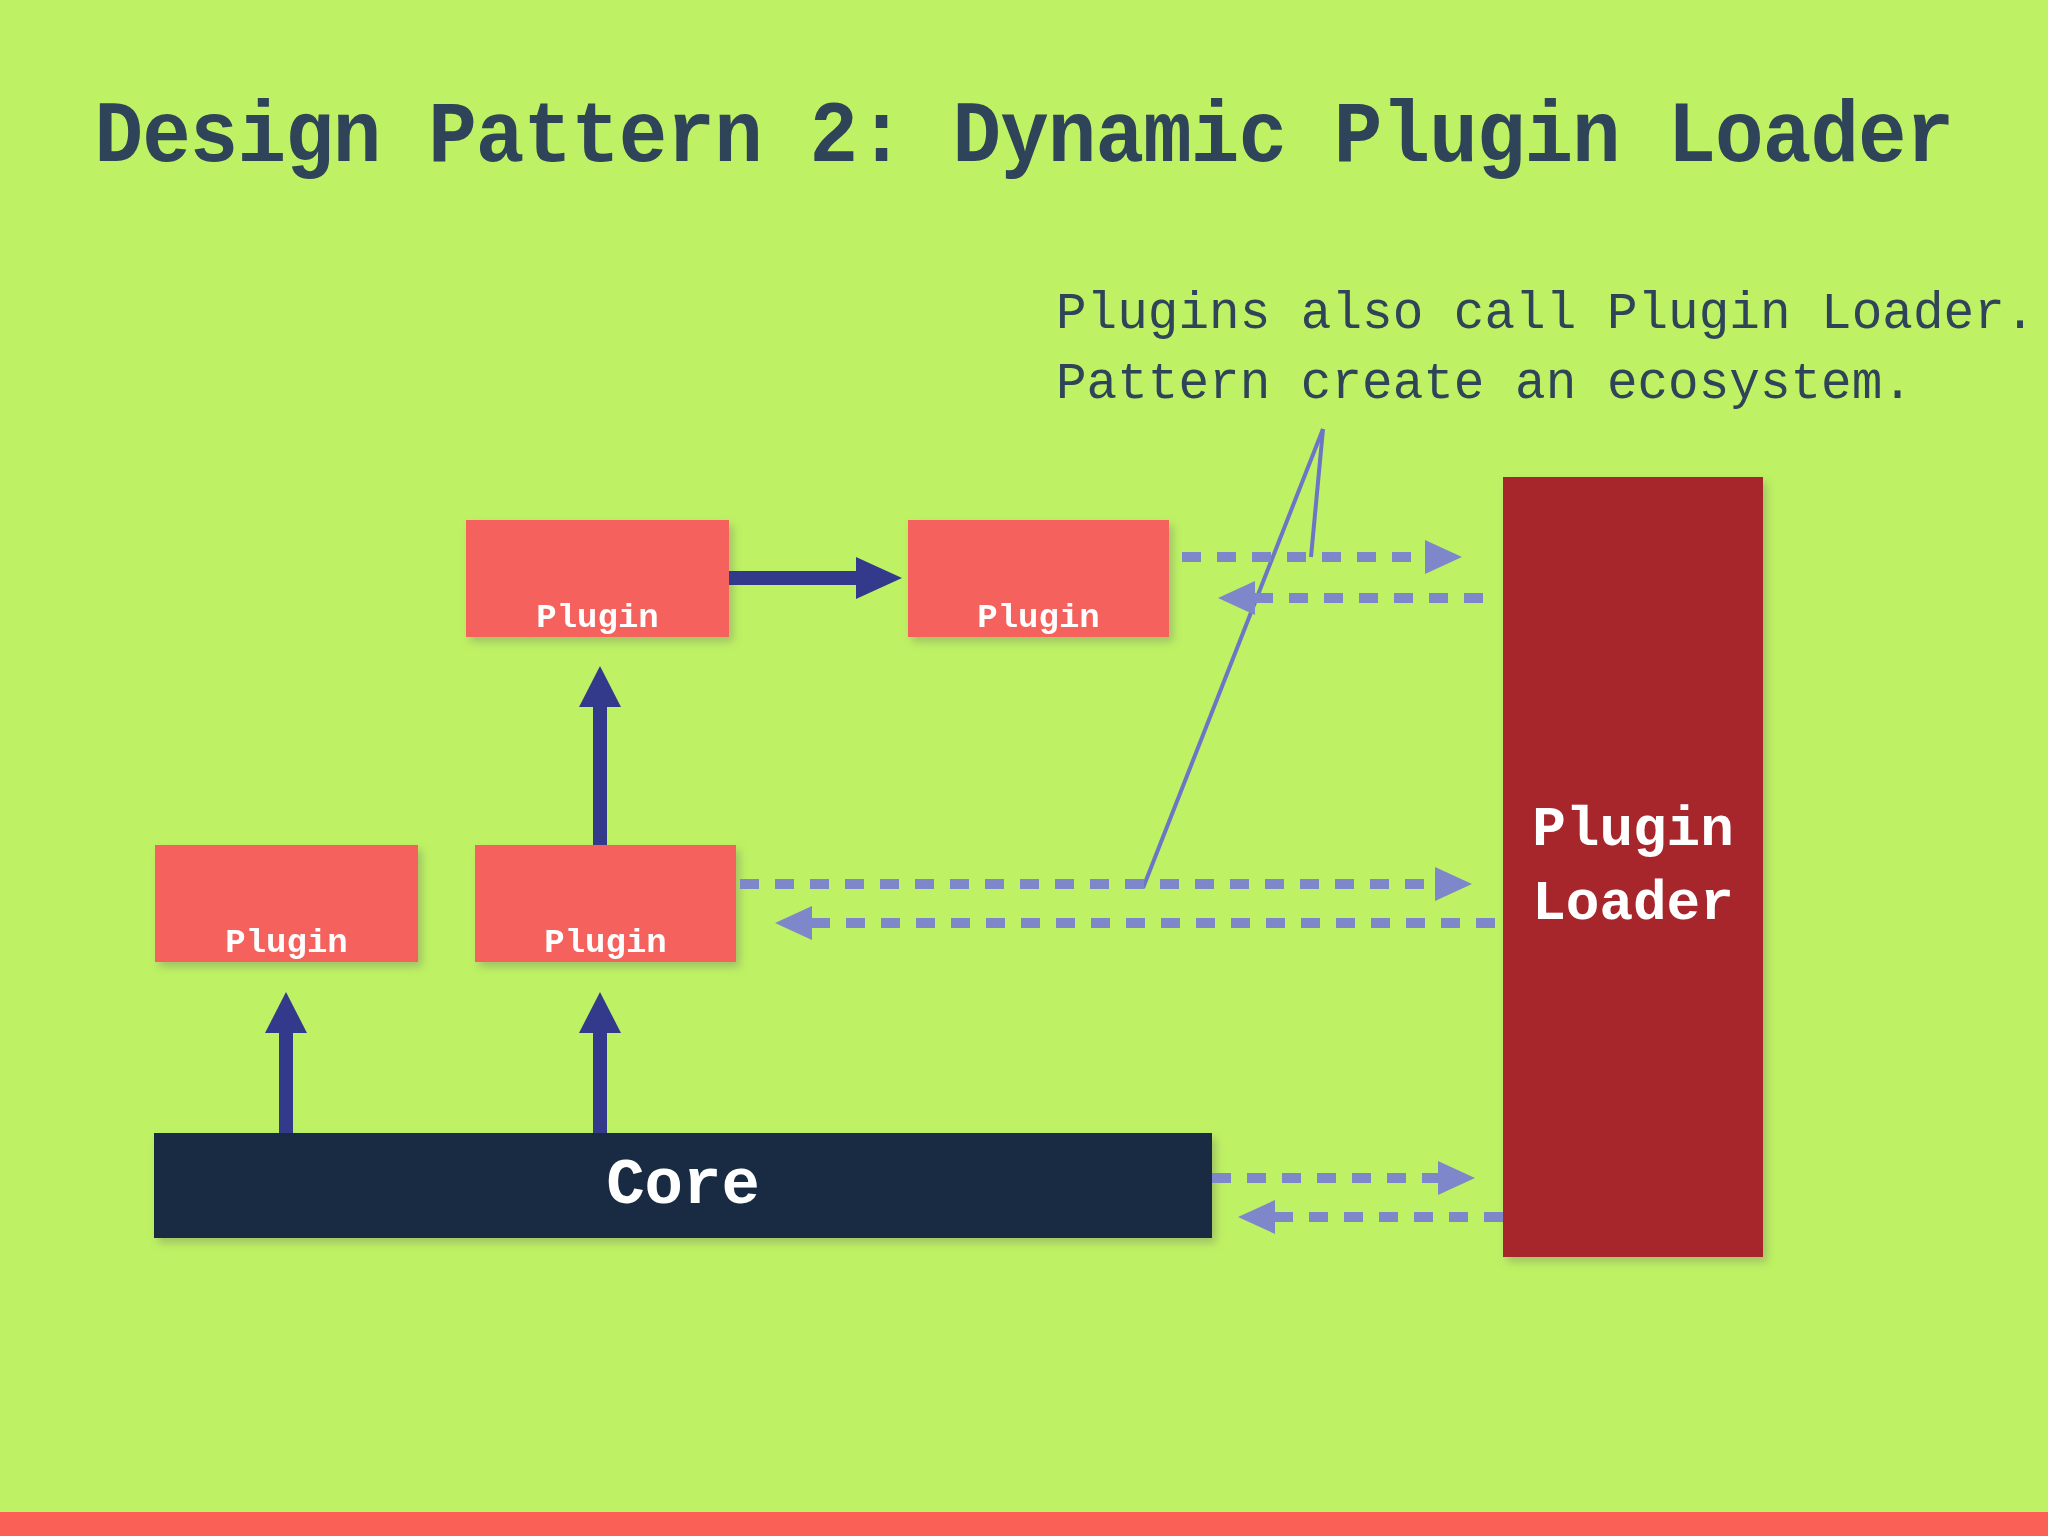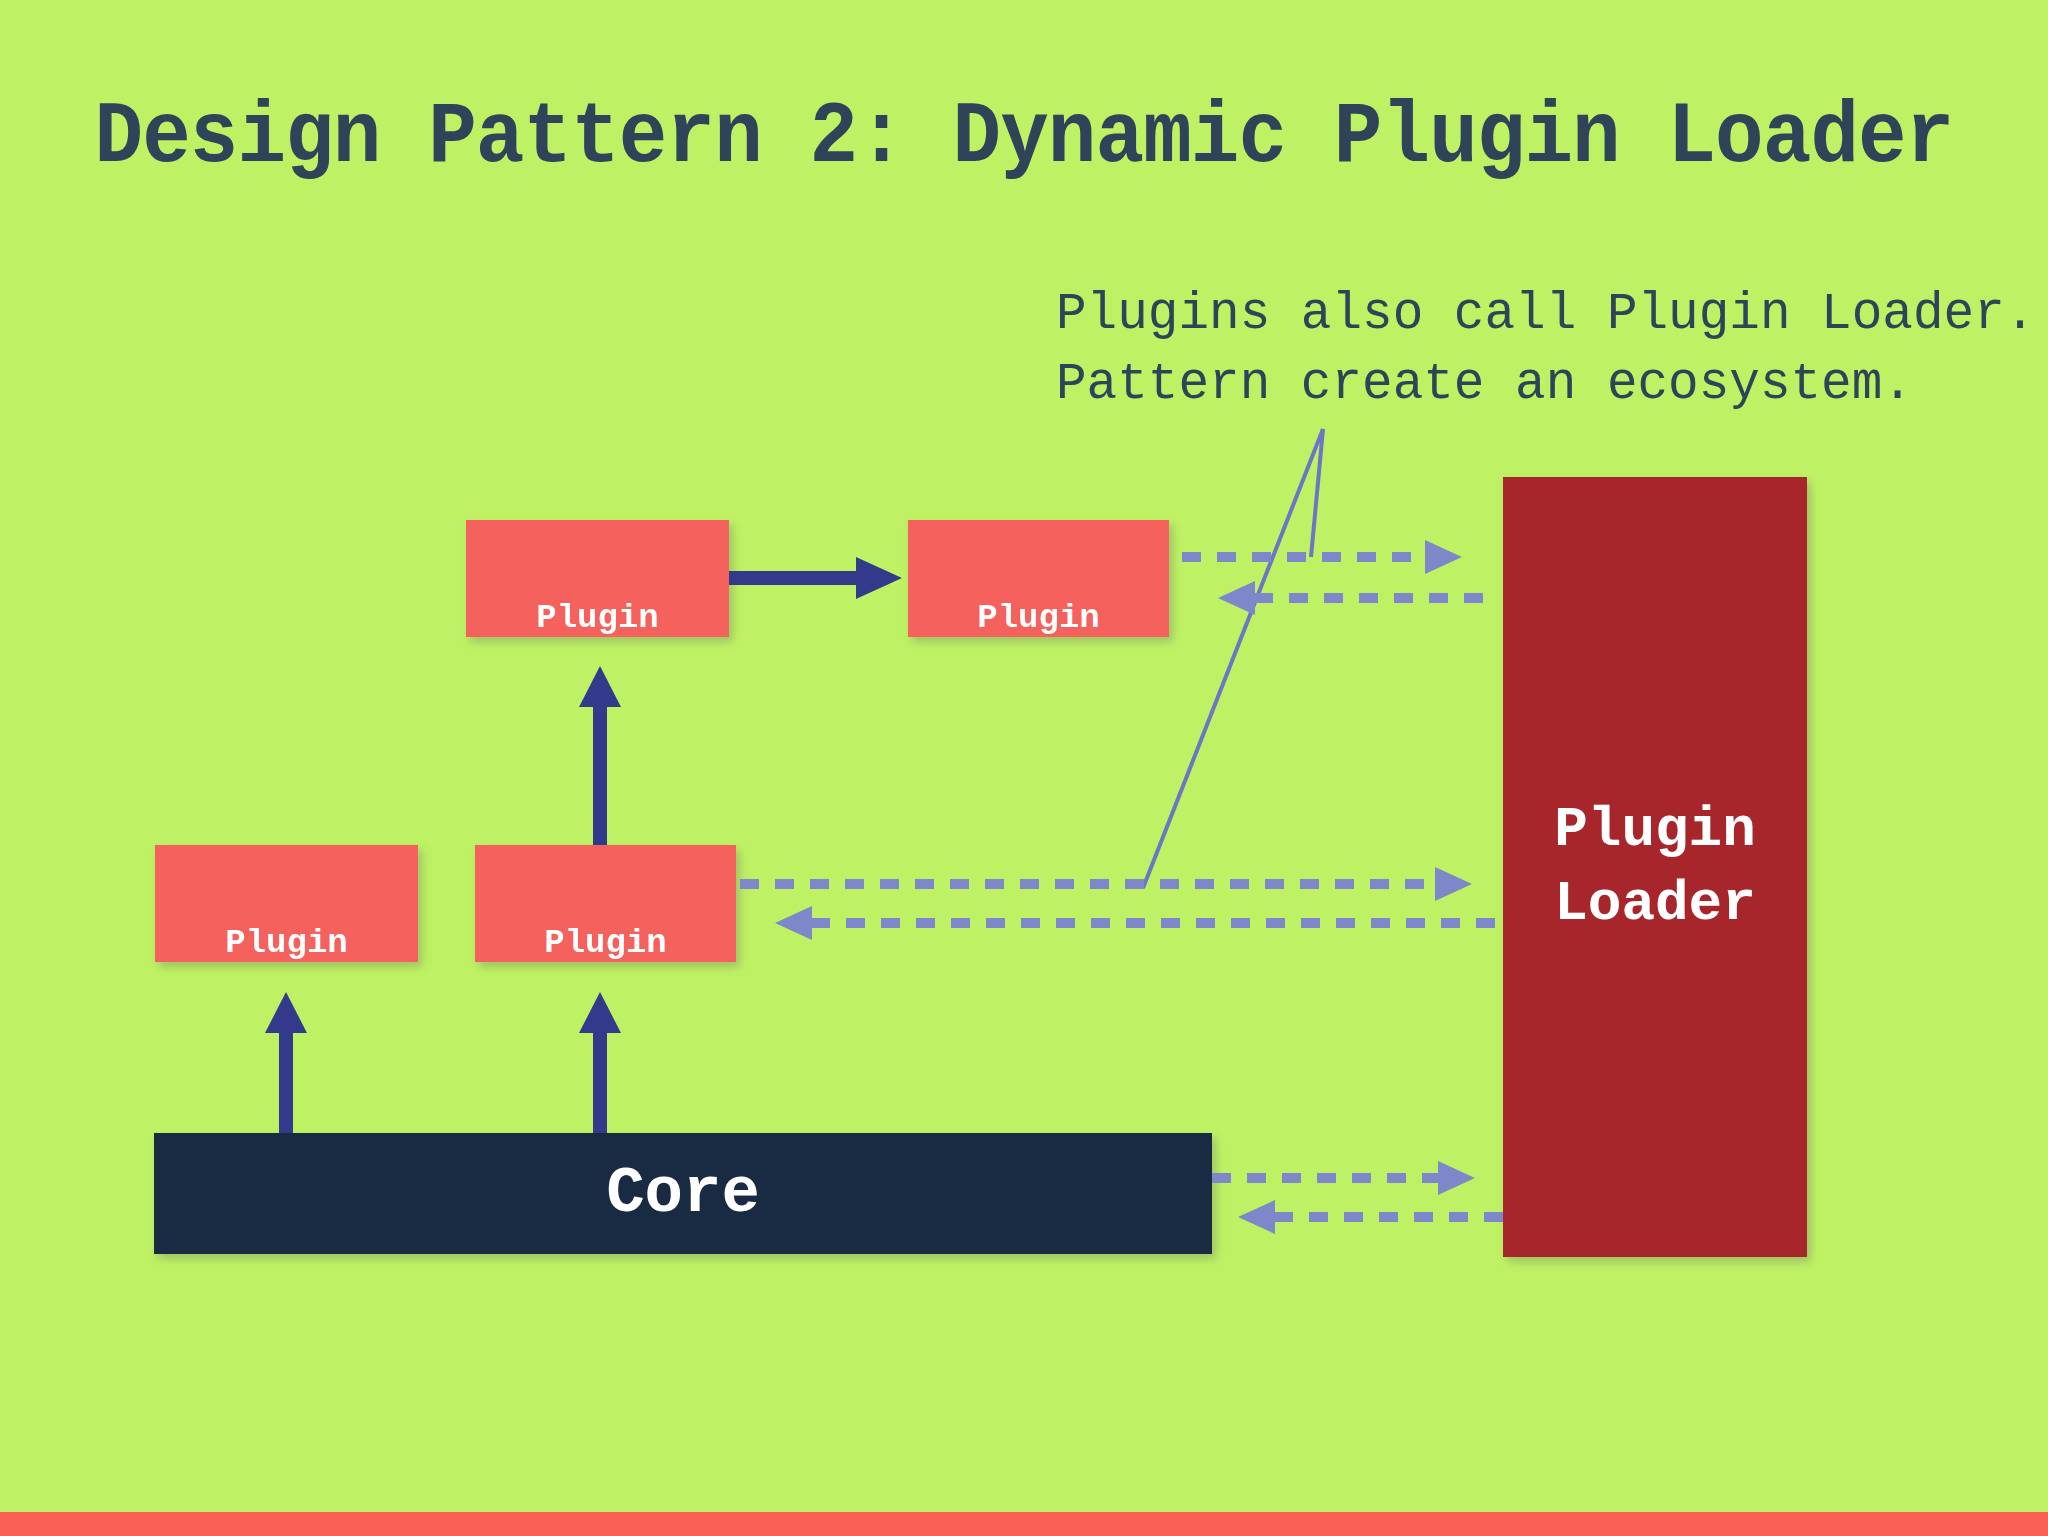--- a/index.html
+++ b/index.html
@@ -37,29 +37,29 @@
     position:absolute;background:var(--plugin-box);color:var(--box-text);
     display:flex;align-items:flex-end;justify-content:center;
     font-size:34px;font-weight:600;
     box-shadow:4px 5px 8px rgba(110,110,110,0.35);
   }
   .box-top-left   {left:466px;top:520px;width:263px;height:117px;}
   .box-top-right  {left:908px;top:520px;width:261px;height:117px;}
   .box-mid-left   {left:155px;top:845px;width:263px;height:117px;}
   .box-mid-center {left:475px;top:845px;width:261px;height:117px;}
   .loader-box{
-    position:absolute;left:1503px;top:477px;width:304px;height:780px;
+    position:absolute;left:1503px;top:477px;width:260px;height:780px;
     background:var(--plugin-loader-box);color:var(--box-text);
     display:flex;align-items:center;justify-content:center;text-align:center;
     font-size:56px;font-weight:600;line-height:74px;
     box-shadow:4px 5px 8px rgba(110,110,110,0.35);
     padding:0 30px;box-sizing:border-box;
   }
   .core-bar{
-    position:absolute;left:154px;top:1133px;width:1058px;height:121px;
+    position:absolute;left:154px;top:1133px;width:1058px;height:105px;
     background:var(--core-bar);color:var(--box-text);
     display:flex;align-items:center;justify-content:center;
     font-size:64px;font-weight:bold;
     box-shadow:4px 5px 8px rgba(110,110,110,0.35);
   }
   .bottom-bar{
     position:absolute;left:0;bottom:0;width:100%;height:24px;
     background:var(--bottom-bar);
   }
   

